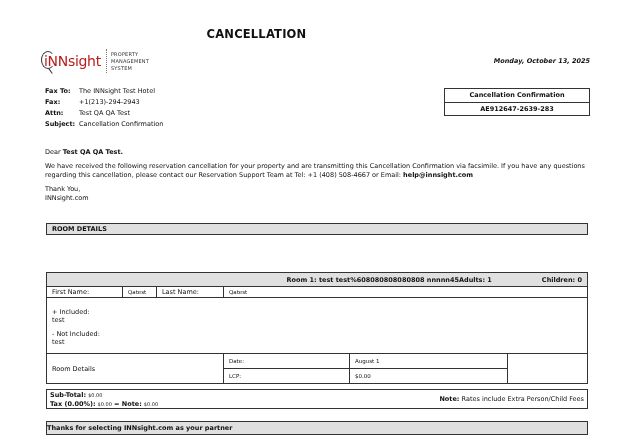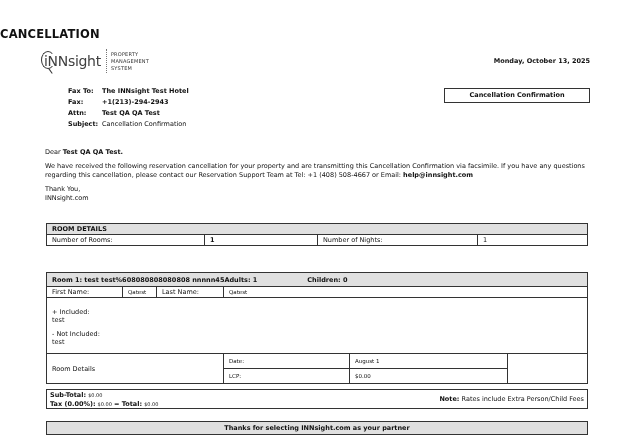--- a/index.html
+++ b/index.html
@@ -1,46 +1,46 @@
 <!DOCTYPE html>
 <html><head>
 <meta charset="utf-8">
 <style>
   * { box-sizing: border-box; margin: 0; padding: 0; }
   html, body { width: 635px; height: 444px; background: #ffffff; overflow: hidden; }
   body { font-family: "DejaVu Sans", sans-serif; font-size: 7px; color: #111; position: relative; }
   .abs { position: absolute; }
-  .title { left: 0; width: 513px; top: 27px; text-align: left; font-size: 11.5px; font-weight: bold; letter-spacing: 0.2px; }
+  .title { left: 0; width: 513px; top: 27px; text-align: center; font-size: 11.5px; font-weight: bold; letter-spacing: 0.2px; }
   .logo { left: 44px; top: 47px; height: 28px; display: flex; align-items: center; }
-  .logo-mark { font-size: 14px; color: #404040; position: relative; letter-spacing: -0.3px; }
+  .logo-mark { font-size: 14px; color: #b91c1c; position: relative; letter-spacing: -0.3px; }
   .logo-mark .ring { position: absolute; left: -3px; top: -2px; width: 14px; height: 18px; border: 1.3px solid #333; border-radius: 50%; border-right-color: transparent; }
   .logo-mark .tail { position: absolute; left: 6px; top: 15px; width: 1.3px; height: 6px; background: #333; transform: rotate(-35deg); }
   .logo-sep { width: 0; height: 24px; border-left: 1px dotted #777; margin: 0 4px 0 5px; }
   .logo-sub { font-size: 5px; line-height: 7px; color: #333; letter-spacing: 0.2px; }
-  .date { right: 45px; top: 57px; font-size: 6.5px; font-weight: bold; }
+  .date { right: 45px; top: 57px; font-size: 6.5px; font-weight: bold; font-style: italic; }
   .fax { left: 45px; top: 86px; font-size: 6.5px; line-height: 11px; }
-  .fax .row { display: flex; margin-left: 23px; }
+  .fax .row { display: flex; }
   .fax .lbl { width: 34px; font-weight: bold; }
-  .fax .val { font-weight: bold; }
+  .fax .val { font-weight: normal; }
   .fax .val.norm { font-weight: normal; }
   .confbox { left: 444px; top: 88px; width: 146px; border: 1px solid #333; font-size: 6.5px; }
   .confbox div { text-align: center; height: 13px; line-height: 12px; font-weight: bold; }
   .confbox div + div { border-top: 1px solid #333; }
   .letter { left: 45px; top: 148px; width: 560px; font-size: 6.5px; line-height: 9px; }
   .letter p { margin-bottom: 5px; }
   b { font-weight: bold; }
   .tbl { border-collapse: collapse; position: absolute; font-size: 6.5px; }
   .tbl td { border: 1px solid #333; padding: 0 5px; height: 11px; margin-top: 12px; }
   .hatch { background-color: #e0e0e0;
     background-image: radial-gradient(#9a9a9a 0.6px, transparent 0.7px);
     background-size: 2px 2px; font-weight: bold; }
   .room-details { left: 46px; top: 223px; width: 542px; }
   .room1 { left: 46px; top: 272px; width: 542px; }
   .totals { left: 46px; top: 389px; width: 542px; height: 20px; border: 1px solid #333; border-top: 1px solid #333; font-size: 6.5px; }
-  .footer { left: 46px; top: 421px; width: 542px; height: 14px; border: 1px solid #333; text-align: center; line-height: 12px; font-size: 6.5px; }
+  .footer { left: 46px; top: 421px; width: 542px; height: 14px; border: 1px solid #333; text-align: left; line-height: 12px; font-size: 6.5px; }
   .small { font-size: 5px; font-weight: normal; }
 </style>
 </head>
 <body>
 
 <div class="abs title">CANCELLATION</div>
 
 <div class="abs logo">
   <span class="logo-mark">
     <span class="ring"></span><span class="tail"></span>
@@ -70,47 +70,42 @@
       <span class="val">Test QA QA Test</span>
     </div>
   <div class="row">
       <span class="lbl">Subject:</span>
       <span class="val norm">Cancellation Confirmation</span>
     </div>
 </div>
 
 <div class="abs confbox">
   <div>Cancellation Confirmation</div>
+  <div>AE912647-2639-283</div>
 </div>
 
 <div class="abs letter">
   <p><span>Dear </span><b>Test QA QA Test.</b></p>
   <p><span>We have received the following reservation cancellation for your property and are transmitting this Cancellation Confirmation via facsimile. If you have any questions regarding this cancellation, please contact our Reservation Support Team at Tel: +1 (408) 508-4667 or Email: </span><b>help@innsight.com</b></p>
   <p style="margin-bottom:0"><span>Thank You,</span><br><span>INNsight.com</span></p>
 </div>
 
 <table class="tbl room-details">
   <tbody>
       <tr>
         <td colspan="4" class="hatch">ROOM DETAILS</td>
       </tr>
-  <tr>
-    <td style="width:158px">Number of Rooms:</td>
-    <td style="width:113px;font-weight:bold">1</td>
-    <td style="width:160px">Number of Nights:</td>
-    <td>1</td>
-  </tr>
 </tbody>
   </table>
 
 <table class="tbl room1">
   <tbody>
       <tr>
     <td colspan="6" class="hatch" style="height:14px">
-      <div style="display:flex;justify-content:flex-start">
+      <div style="display:flex;justify-content:flex-end">
         <span>Room 1: test test%608080808080808 nnnnn45</span>
         <span><span style="margin-right:50px">Adults: 1</span><span>Children: 0</span></span>
       </div>
     </td>
   </tr>
   <tr>
     <td style="width:76px">First Name:</td>
     <td style="width:34px;font-size:5.5px">Qatest</td>
     <td style="width:67px">Last Name:</td>
     <td colspan="3" style="font-size:5.5px">Qatest</td>
@@ -133,20 +128,20 @@
   <tr>
     <td style="font-size:5.5px;height:15px">LCP:</td>
     <td style="font-size:5.5px">$0.00</td>
   </tr>
 </tbody>
   </table>
 
 <div class="abs totals">
   <div style="position:absolute;left:3px;top:1px;line-height:9px">
     <div><b>Sub-Total:</b> <span class="small">$0.00</span></div>
-    <div><b>Tax (0.00%):</b> <span class="small">$0.00</span> <b>= Total:</b> <span class="small">$0.00</span></div>
+    <div><b>Tax (0.00%):</b> <span class="small">$0.00</span> <b>= Note:</b> <span class="small">$0.00</span></div>
   </div>
   <div style="position:absolute;right:3px;top:5px">
     <b>Note:</b> <span>Rates include Extra Person/Child Fees</span>
   </div>
 </div>
 
 <div class="abs footer hatch">Thanks for selecting INNsight.com as your partner</div>
 
 </body></html>

